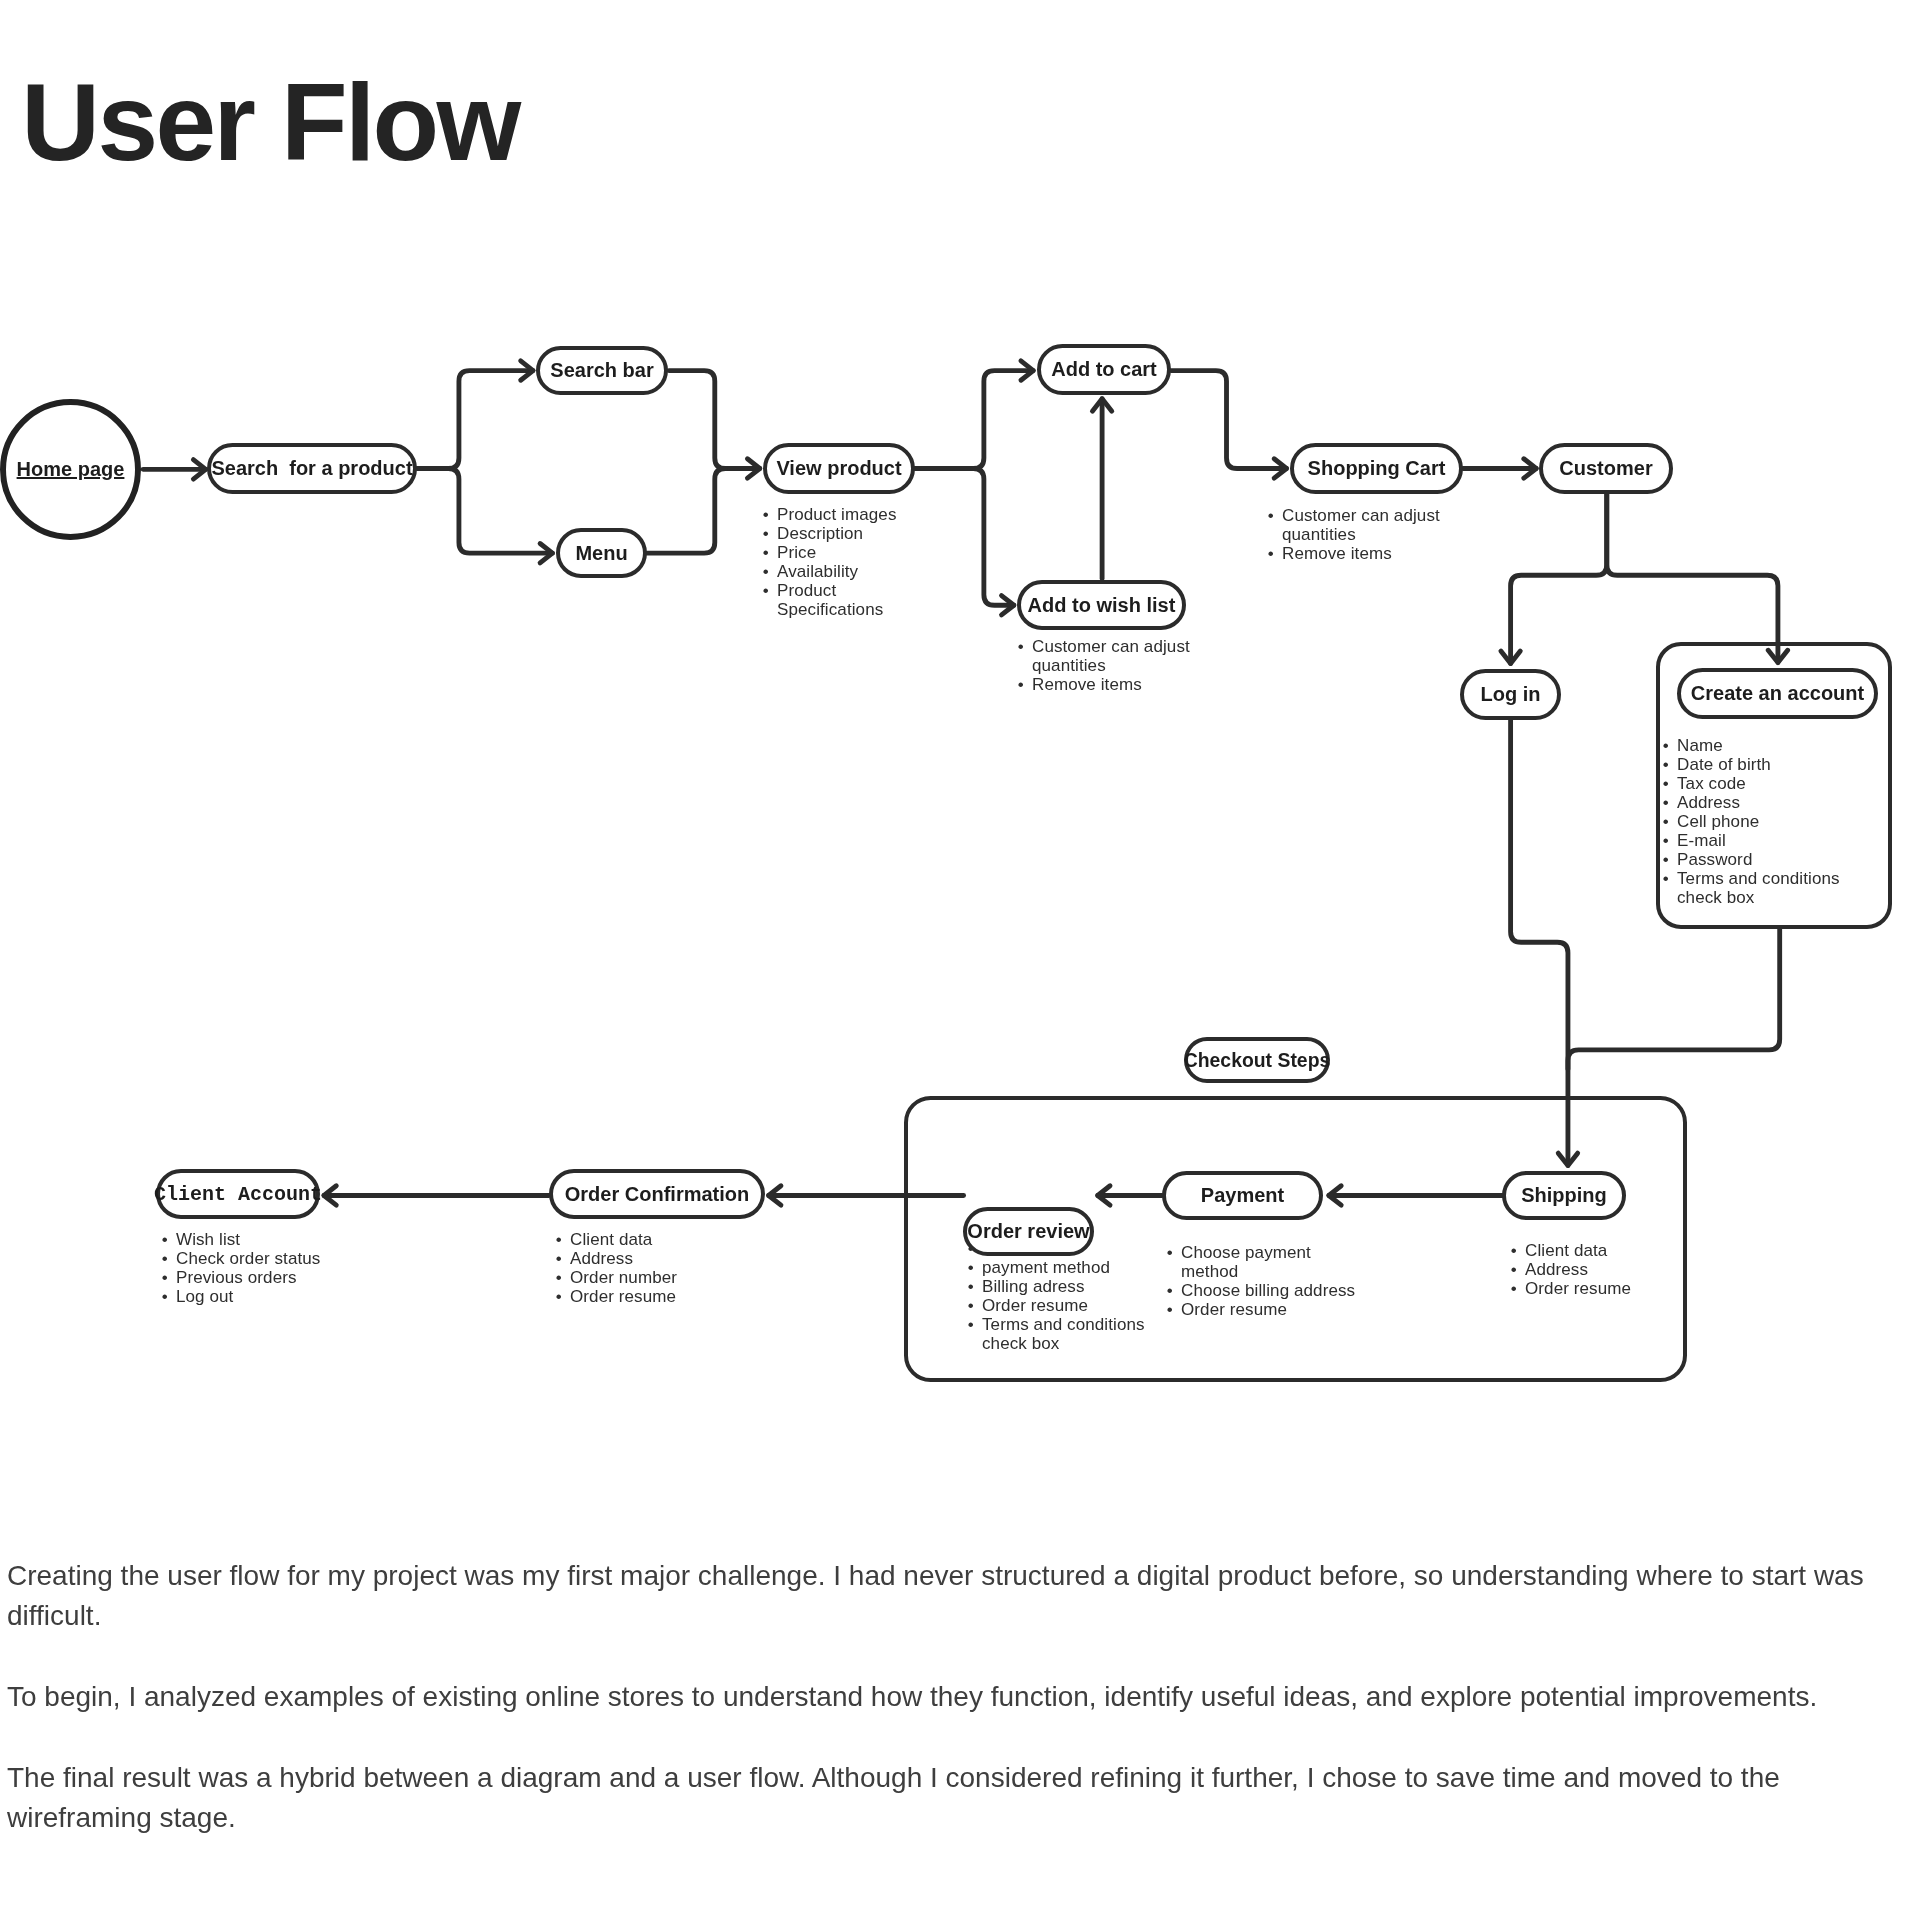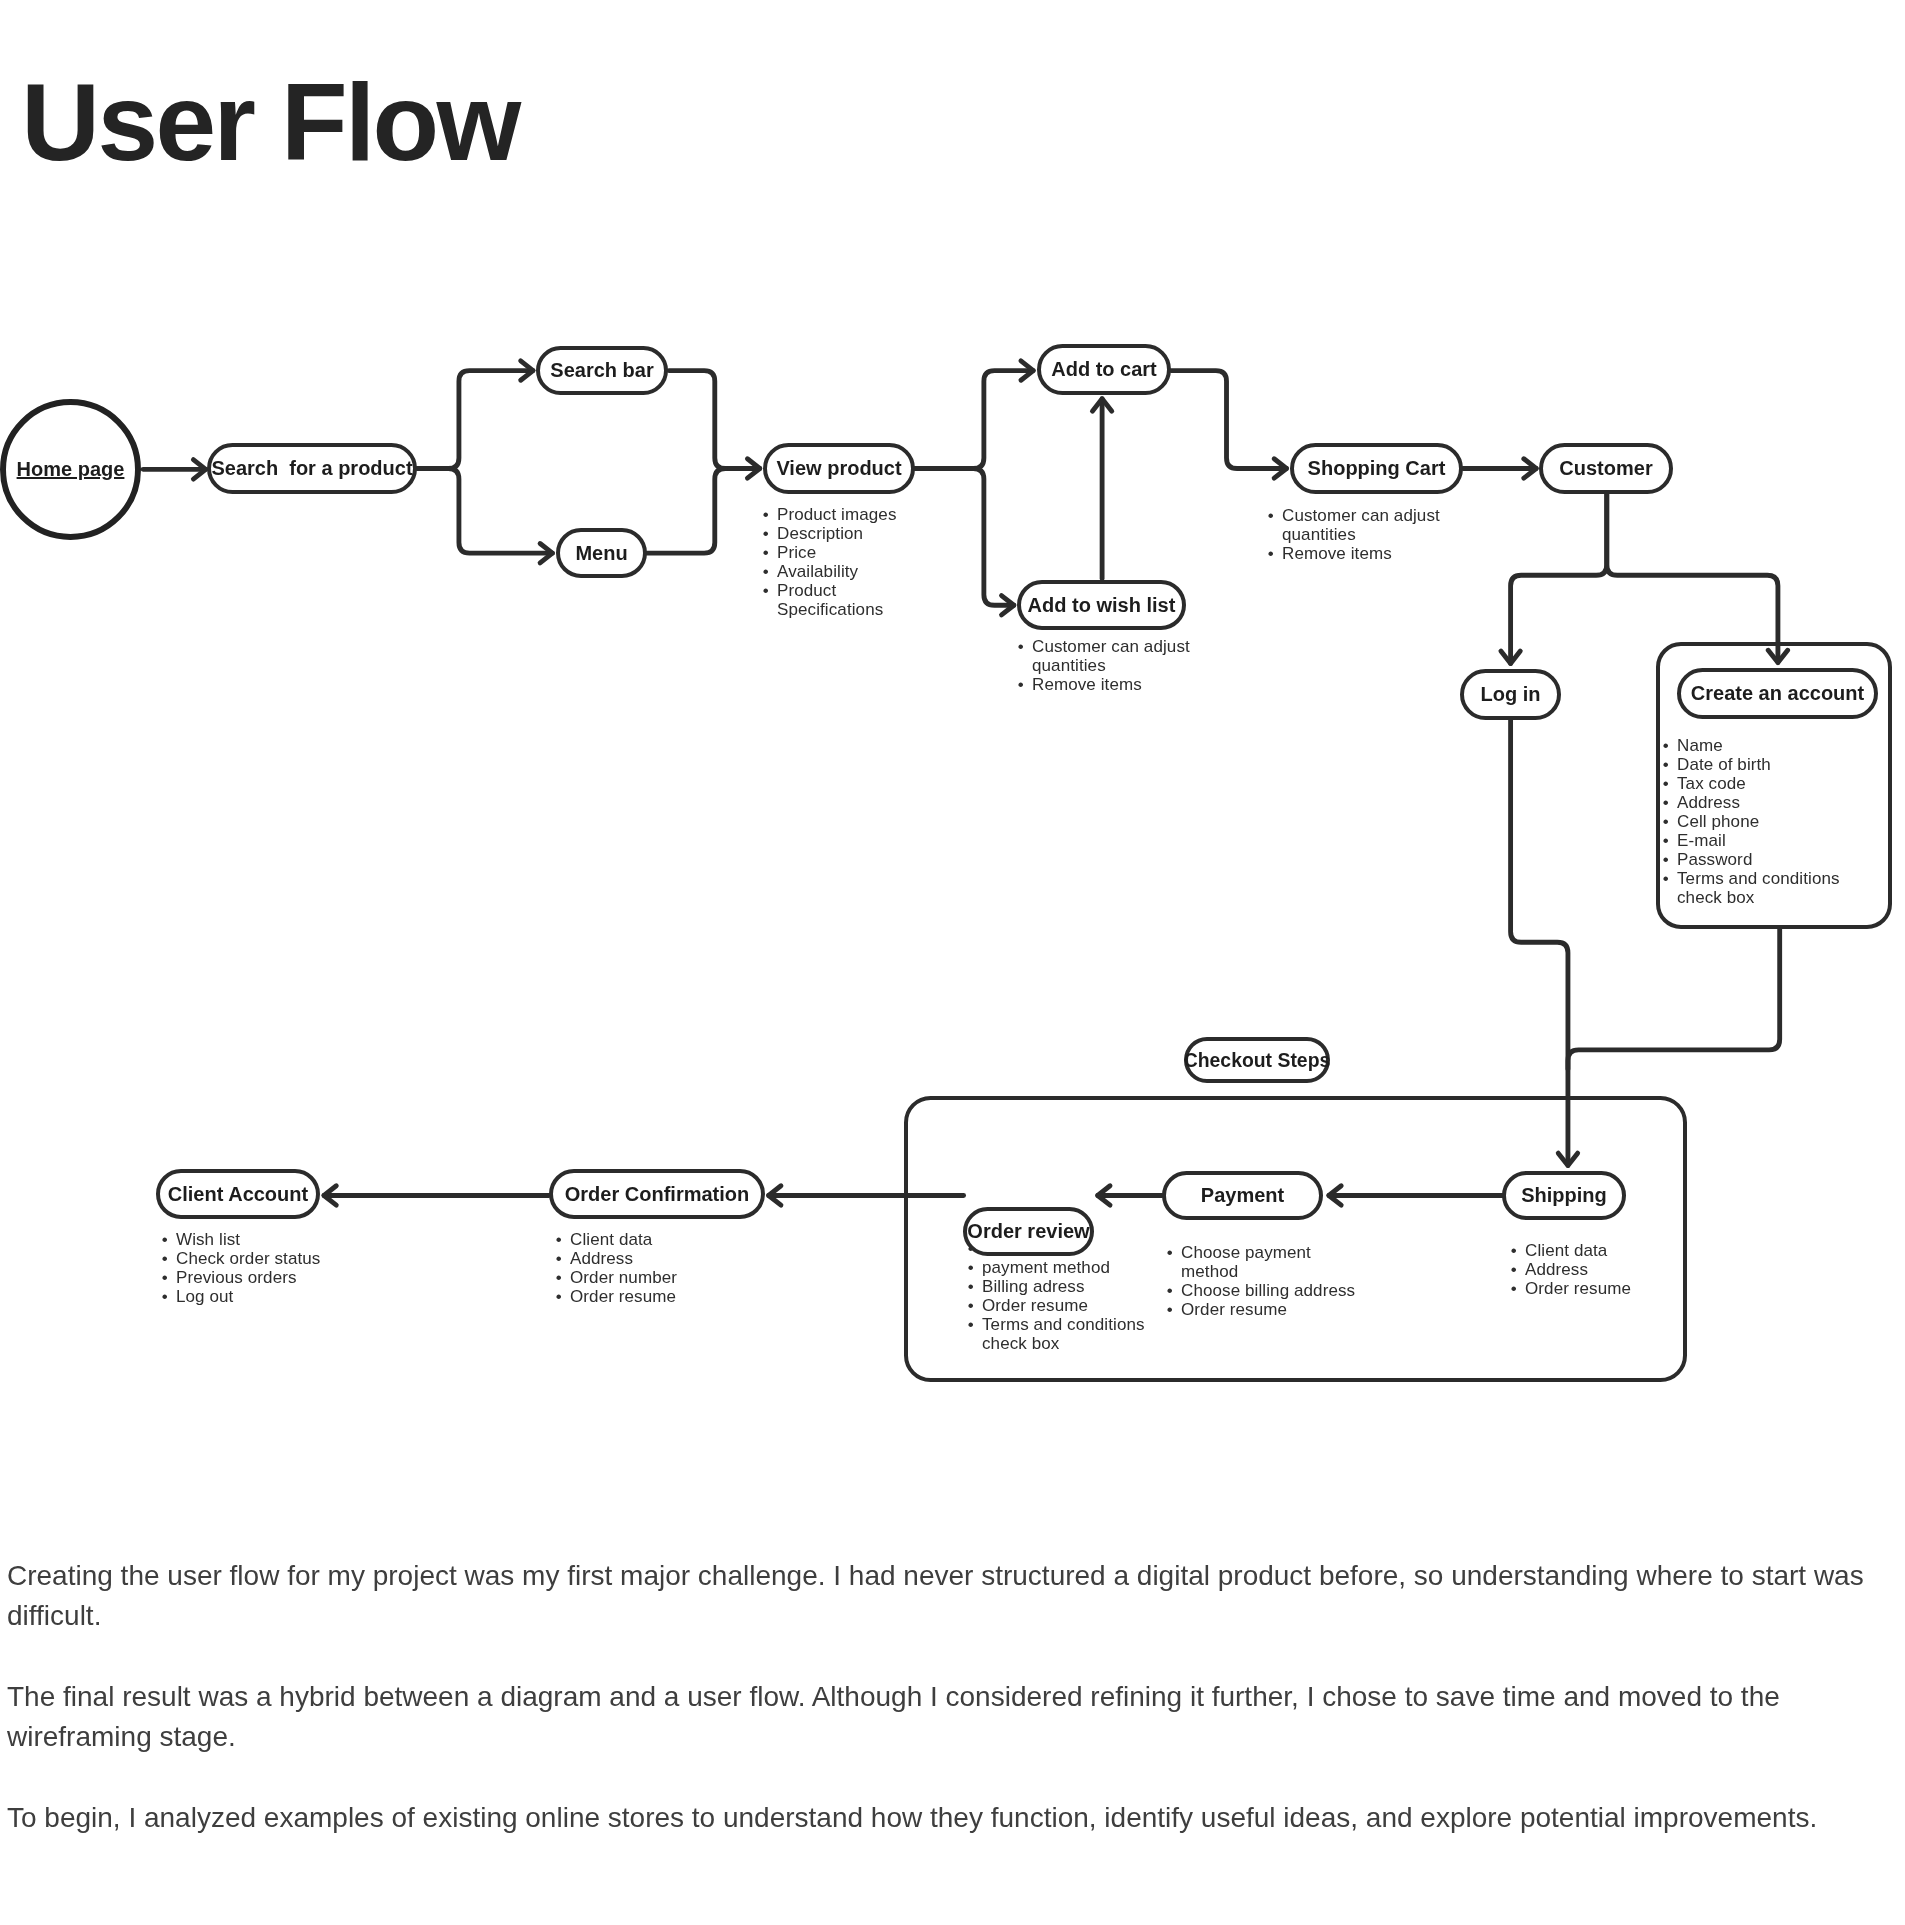--- a/index.html
+++ b/index.html
@@ -148,21 +148,21 @@
   </div>
 
   <div class="pill" style="left:963px;top:1171px;width:131px;height:49px;margin-top:36px;">
     <span>Order review</span>
   </div>
 
   <div class="pill" style="left:549px;top:1169px;width:216px;height:50px;">
     <span>Order Confirmation</span>
   </div>
 
-  <div class="pill" style="left:156px;top:1169px;width:164px;height:50px;">
+  <div class="pill" style="left:156px;top:1169px;width:164px;height:50px;font-family:Liberation Mono, monospace;">
     <span>Client Account</span>
   </div>
 
   <ul class="bullets" style="left:761px;top:505px;width:176px;">
       <li>Product images</li>
       <li>Description</li>
       <li>Price</li>
       <li>Availability</li>
       <li>Product
 Specifications</li>
@@ -223,18 +223,18 @@
 
   <ul class="bullets" style="left:160px;top:1230px;width:194px;">
       <li>Wish list</li>
       <li>Check order status</li>
       <li>Previous orders</li>
       <li>Log out</li>
     </ul>
 
   <div class="paragraphs">
     <p>Creating the user flow for my project was my first major challenge. I had never structured a digital product before, so understanding where to start was difficult.</p>
+    <p>To begin, I analyzed examples of existing online stores to understand how they function, identify useful ideas, and explore potential improvements.</p>
     <p>The final result was a hybrid between a diagram and a user flow. Although I considered refining it further, I chose to save time and moved to the wireframing stage.</p>
-    <p>To begin, I analyzed examples of existing online stores to understand how they function, identify useful ideas, and explore potential improvements.</p>
   </div>
 
 </div>
 
 
 </body></html>

